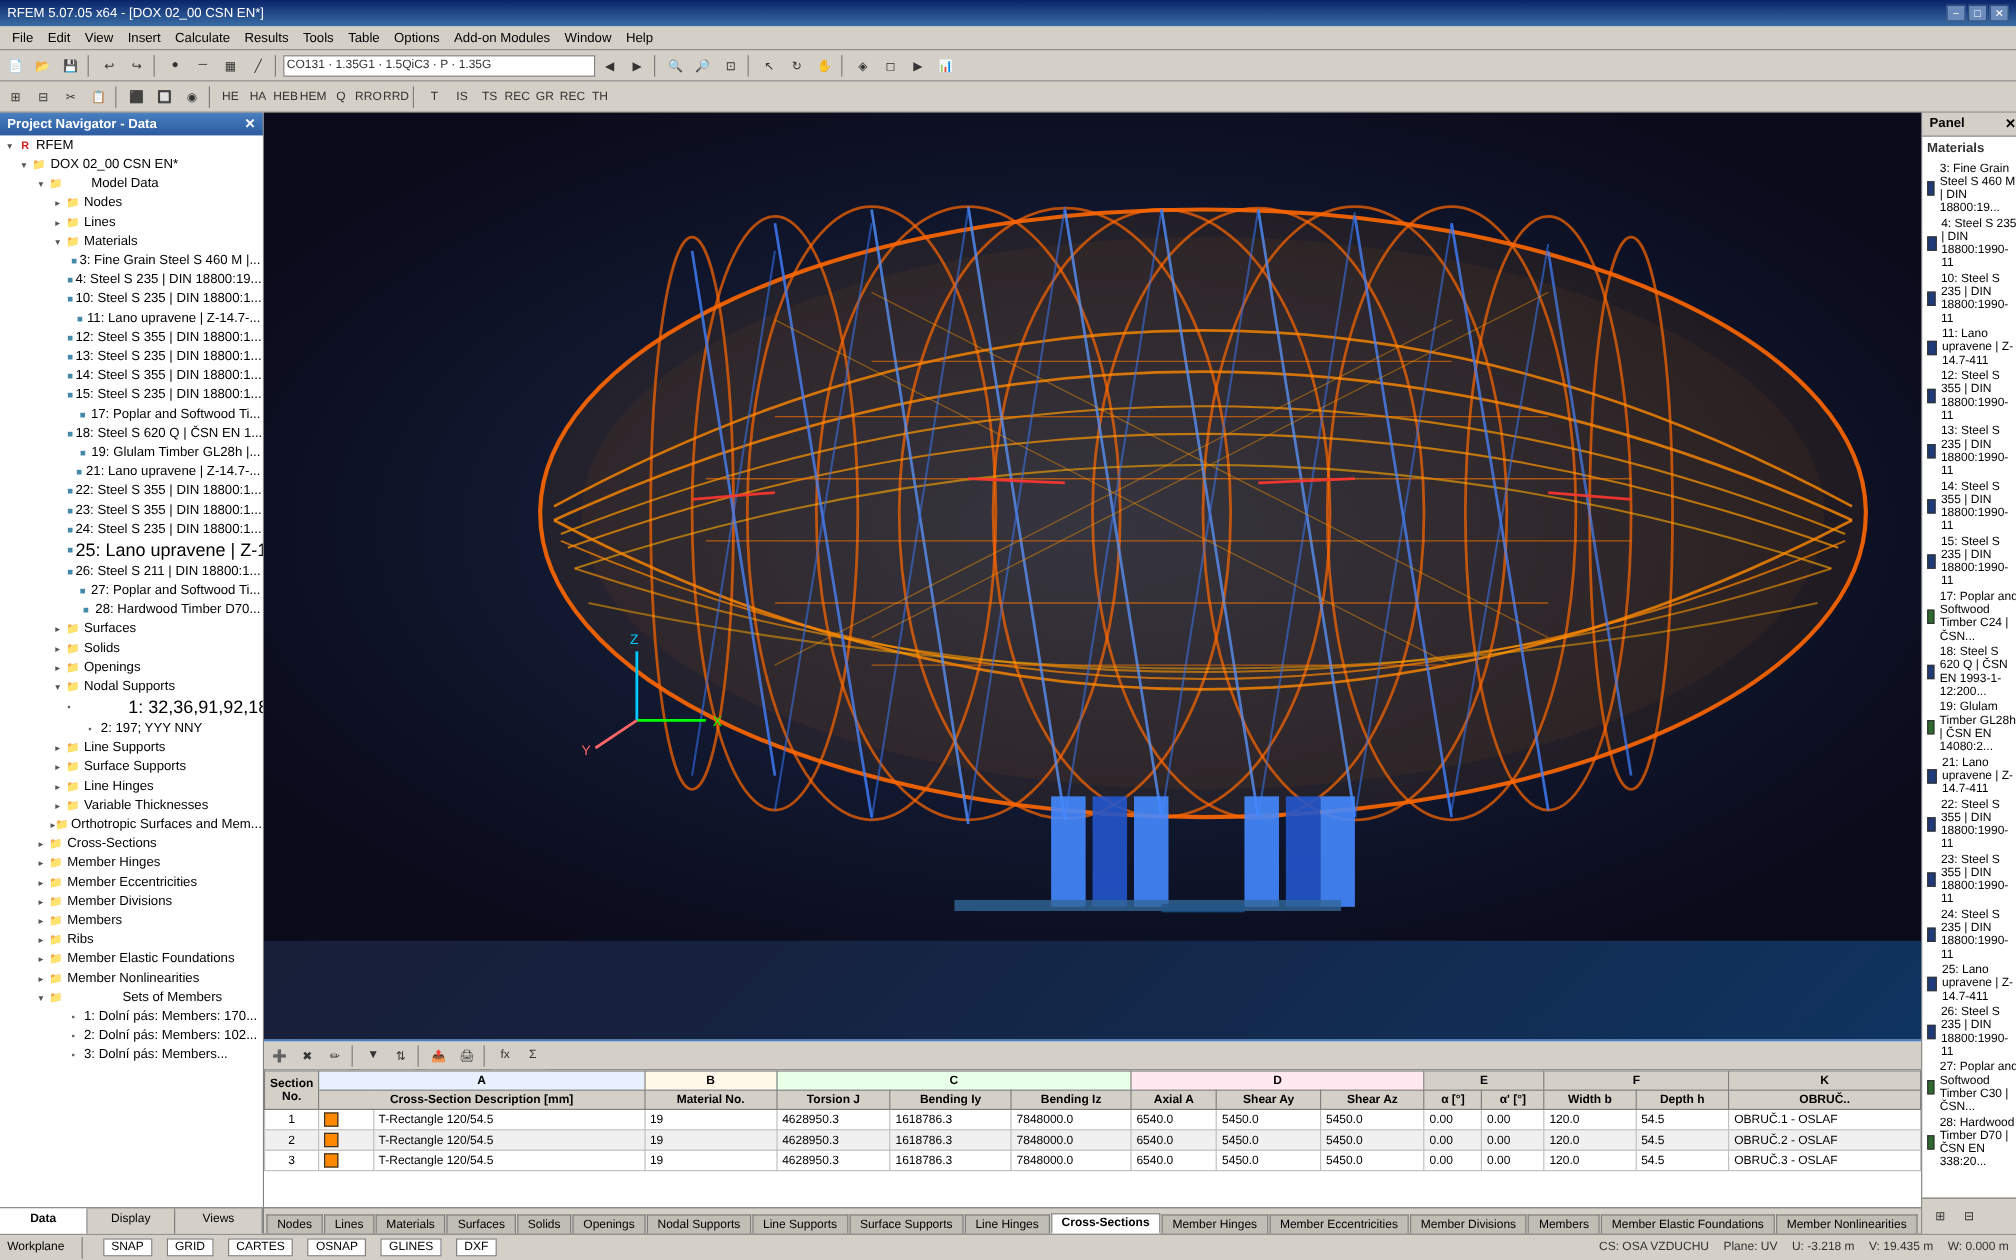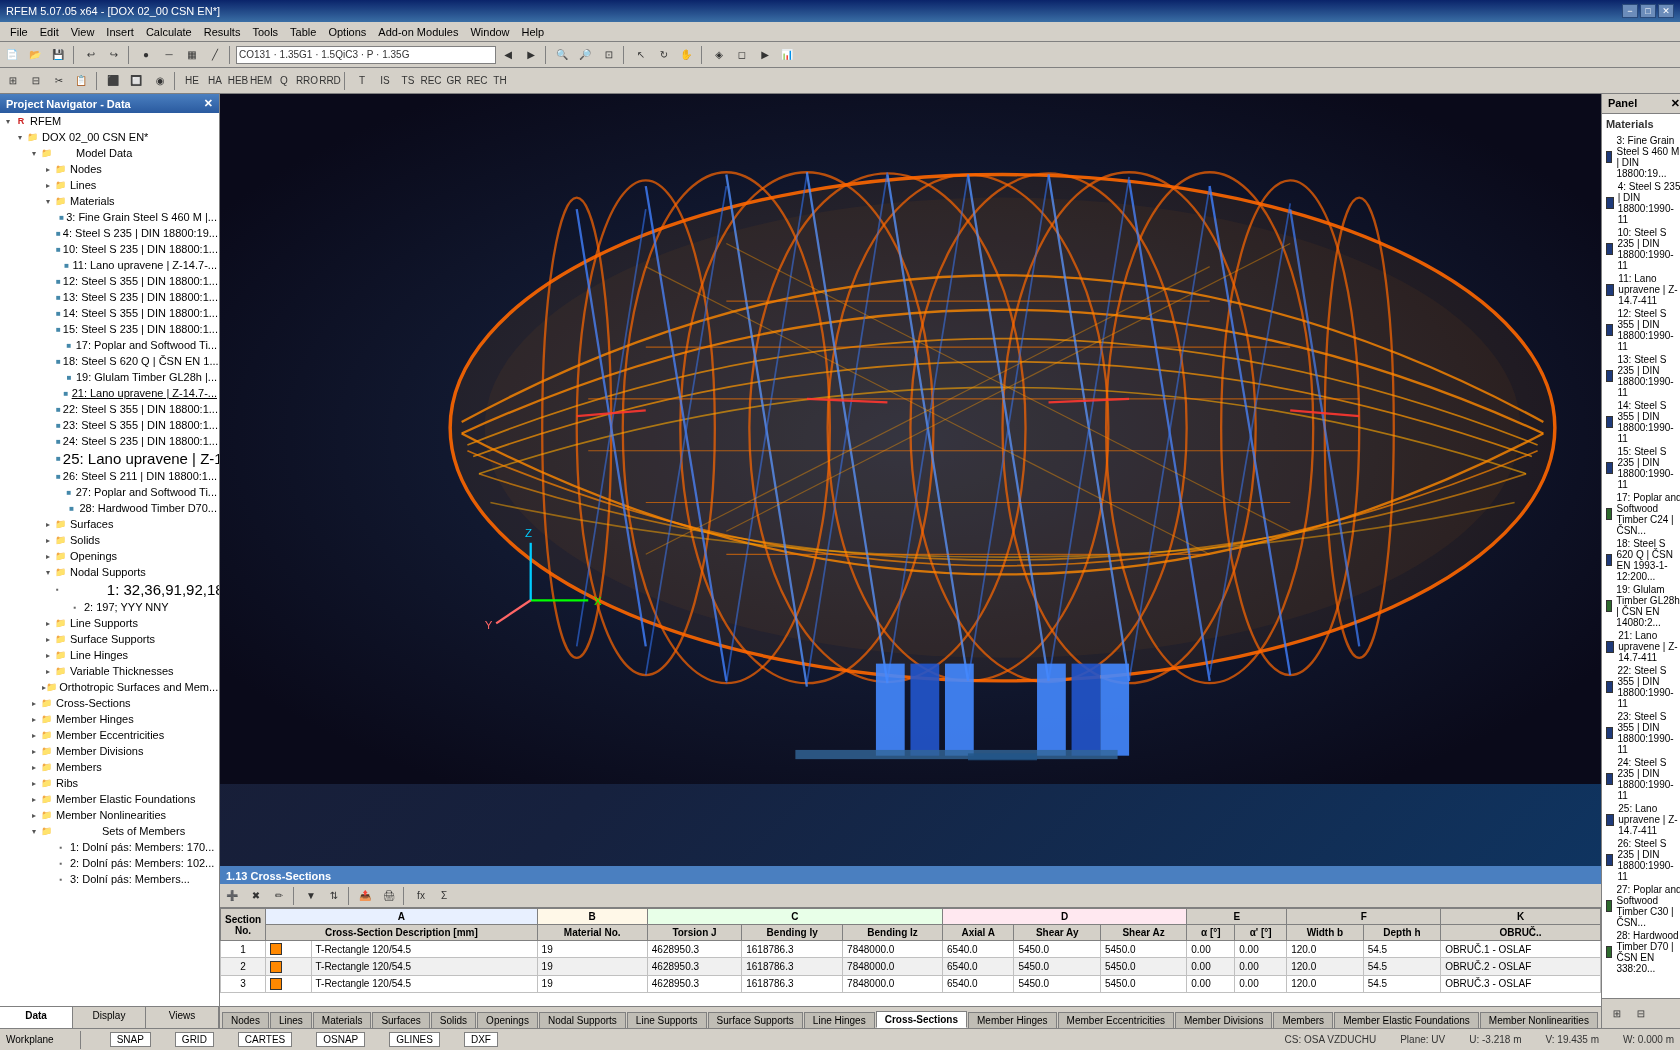--- a/index.html
+++ b/index.html
@@ -218,21 +218,21 @@
 
     
     #status-bar {
       height: 22px;
       background: #d4d0c8;
       border-top: 1px solid #808080;
       display: flex;
       align-items: center;
       padding: 0 6px;
       font-size: 10px;
-      gap: 24px;
+      gap: 12px;
     }
     .status-item {
       padding: 1px 6px;
       background: white;
       border: 1px solid #808080;
       font-size: 10px;
       cursor: pointer;
     }
     .status-label { color: #333; }
 
@@ -496,21 +496,21 @@
           <span class="tree-icon">
             <span style="color:#4488aa;font-size:8px;">■</span>
           </span>
           <span style="font-size: 11px;">19: Glulam Timber GL28h |...</span>
         </div>
         <div class="tree-item indent4">
           <span class="tree-expand"></span>
           <span class="tree-icon">
             <span style="color:#4488aa;font-size:8px;">■</span>
           </span>
-          <span style="font-size: 11px; text-decoration: underline;">21: Lano upravene | Z-14.7-...</span>
+          <span style="font-size: 11px;">21: Lano upravene | Z-14.7-...</span>
         </div>
         <div class="tree-item indent4">
           <span class="tree-expand"></span>
           <span class="tree-icon">
             <span style="color:#4488aa;font-size:8px;">■</span>
           </span>
           <span style="font-size: 11px;">22: Steel S 355 | DIN 18800:1...</span>
         </div>
         <div class="tree-item indent4">
           <span class="tree-expand"></span>
@@ -822,23 +822,20 @@
         <ellipse cx="680" cy="290" rx="450" ry="200" fill="#ff8800" opacity="0.05"></ellipse>
 
         <line x1="370" y1="150" x2="860" y2="400" stroke="#ff9900" stroke-width="1" opacity="0.4"></line>
         <line x1="440" y1="130" x2="930" y2="380" stroke="#ff9900" stroke-width="1" opacity="0.4"></line>
         <line x1="860" y1="150" x2="370" y2="400" stroke="#ff9900" stroke-width="1" opacity="0.4"></line>
         <line x1="930" y1="130" x2="440" y2="380" stroke="#ff9900" stroke-width="1" opacity="0.4"></line>
       </svg>
     </div>
 
     <div id="bottom-table">
-      <div id="table-header-bar">
-        <span>1.13 Cross-Sections</span>
-      </div>
       <div id="table-toolbar">
         <div class="toolbar-btn">➕</div>
         <div class="toolbar-btn">✖</div>
         <div class="toolbar-btn">✏</div>
         <div class="toolbar-sep"></div>
         <div class="toolbar-btn">▼</div>
         <div class="toolbar-btn">⇅</div>
         <div class="toolbar-sep"></div>
         <div class="toolbar-btn">📤</div>
         <div class="toolbar-btn">🖨</div>

